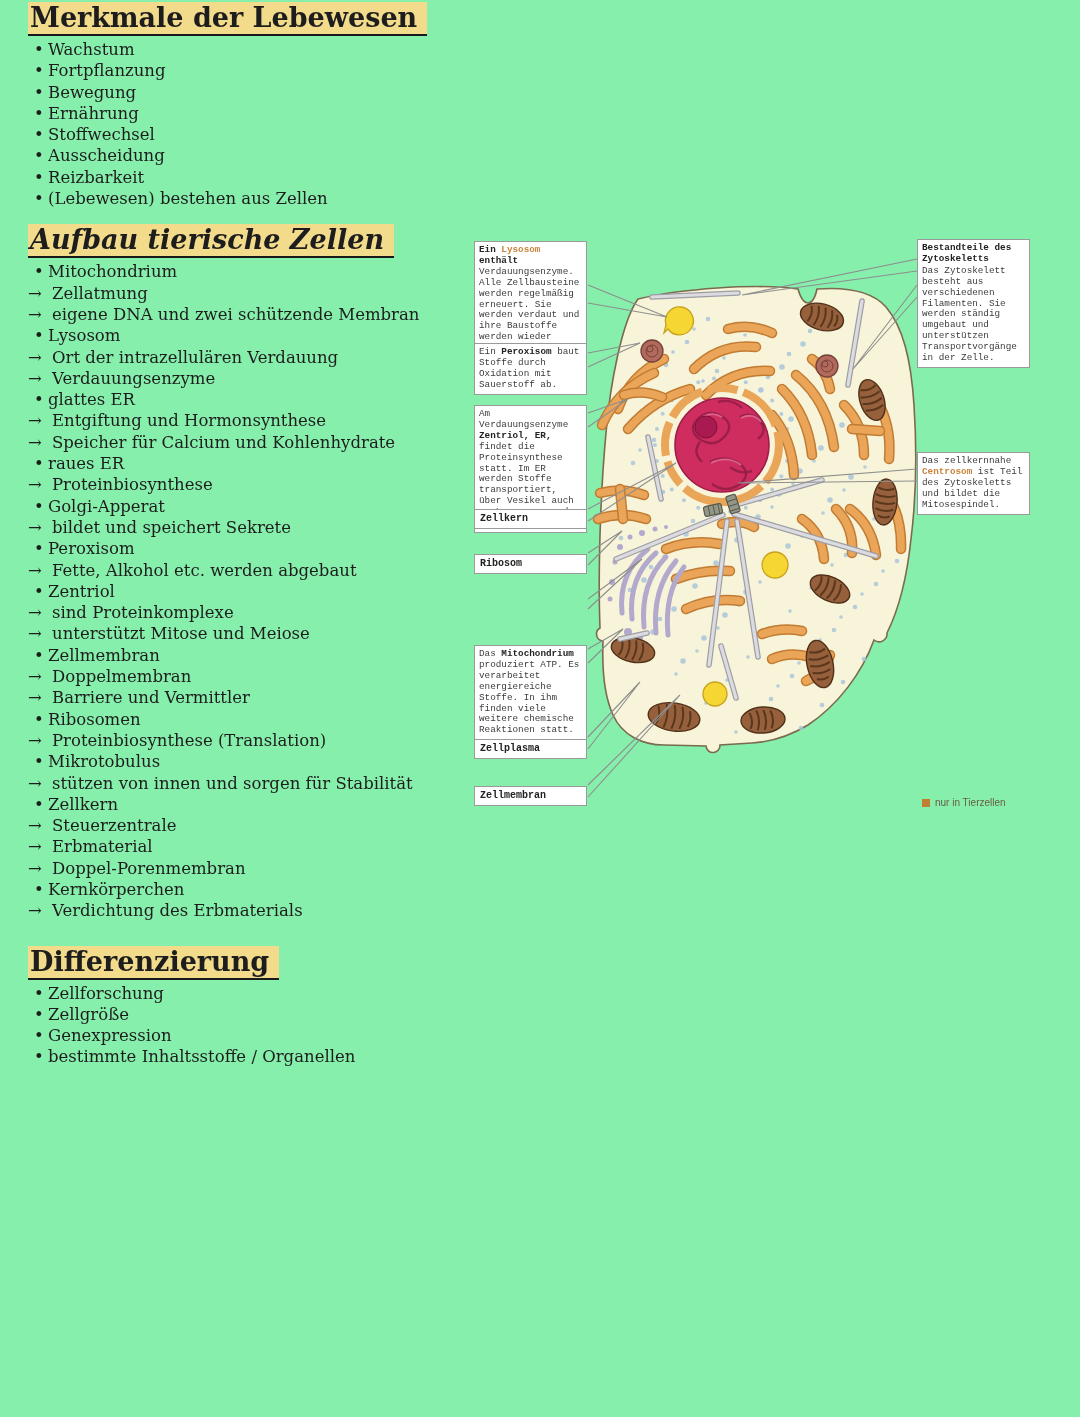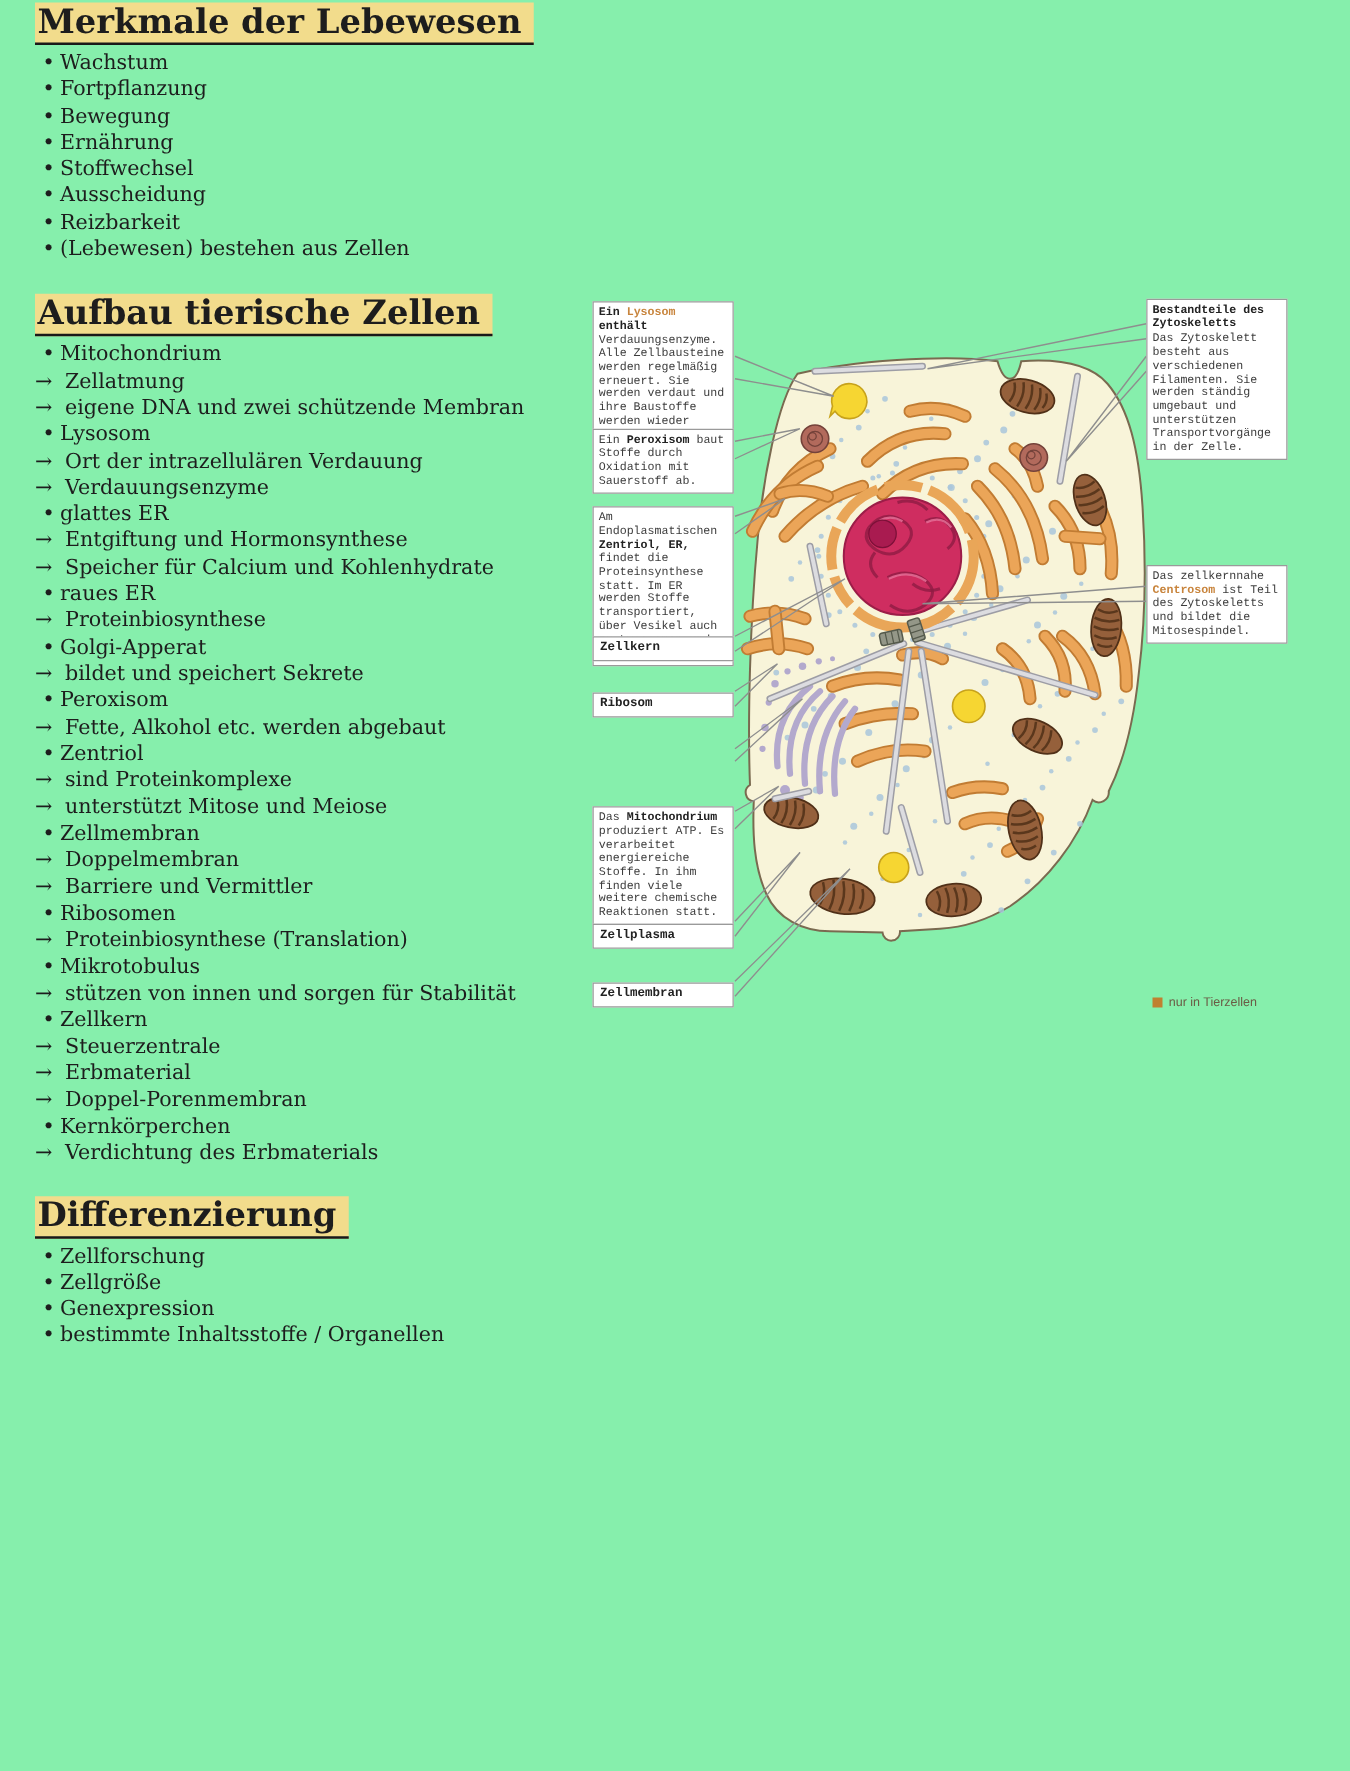--- a/index.html
+++ b/index.html
@@ -1,21 +1,21 @@
 <!DOCTYPE html>
 <html><head>
 <meta charset="utf-8">
 <style>
   html,body{margin:0;padding:0;background:#fff;}
   .page{position:relative;width:1080px;height:1417px;background:#86efac;overflow:hidden;
         font-family:"DejaVu Serif","Liberation Serif",serif;color:#1d1d1d;}
   .col{position:absolute;left:28px;top:2px;width:995px;}
   h1{margin:0;font-size:27px;font-weight:700;line-height:32px;}
   h1 .hl{background:#f2dc8c;padding:0 10px 1px 2px;border-bottom:2.5px solid #191919;}
-  .h2{margin-top:26px;}
+  .h2{margin-top:15px;font-style:italic;}
   .h3{margin-top:24px;}
   .list{margin-top:5px;}
   .row{font-size:16.5px;line-height:21.3px;white-space:nowrap;}
   .row .mk{display:inline-block;}
   .row.b .mk{width:14px;margin-left:6px;}
   .row.b .mk::before{content:"•";}
   .row.a .mk{width:24px;}
   .row.a .mk::before{content:"→";}
   .notes{margin-top:22px;width:992px;color:#b02c26;}
   .note{font-size:16.5px;line-height:23px;margin:0 0 1px 0;}
@@ -450,21 +450,21 @@
         <path class="leader" d="M118,500 L170,445 M118,512 L170,445"></path>
         <path class="leader" d="M118,548 L210,458 M118,560 L210,458"></path>
         <path class="leader" d="M447,22 L272,58 M447,34 L272,58"></path>
         <path class="leader" d="M447,48 L383,132 M447,60 L383,132"></path>
         <path class="leader" d="M447,232 L268,246 M447,244 L268,246"></path>
       </g>
     </svg>
 
     <div class="lbox" style="left:4px;top:4px;"><span class="bd">Ein </span><span class="bd or">Lysosom</span><span class="bd"> enthält</span><span> Verdauungsenzyme. Alle Zellbausteine werden regelmäßig erneuert. Sie werden verdaut und ihre Baustoffe werden wieder verwertet.</span></div>
     <div class="lbox" style="left:4px;top:106px;"><span>Ein </span><span class="bd">Peroxisom</span><span> baut Stoffe durch Oxidation mit Sauerstoff ab.</span></div>
-    <div class="lbox" style="left:4px;top:168px;"><span>Am Endoplasmatischen </span><span class="bd">Zentriol, ER,</span><span> findet die Proteinsynthese statt. Im ER werden Stoffe transportiert, über Vesikel auch zu Lysosomen und Dictyosomen.</span></div>
+    <div class="lbox" style="left:4px;top:168px;"><span>Am Verdauungsenzyme </span><span class="bd">Zentriol, ER,</span><span> findet die Proteinsynthese statt. Im ER werden Stoffe transportiert, über Vesikel auch zu Lysosomen und Dictyosomen.</span></div>
     <div class="lbox small" style="left:4px;top:272px;"><span class="bd">Zellkern</span></div>
     <div class="lbox small" style="left:4px;top:317px;"><span class="bd">Ribosom</span></div>
     <div class="lbox small" style="left:4px;top:362px;margin-top:47px;"><span class="bd">Dictyosom</span></div>
     <div class="lbox" style="left:4px;top:408px;"><span>Das </span><span class="bd">Mitochondrium</span><span> produziert ATP. Es verarbeitet energiereiche Stoffe. In ihm finden viele weitere chemische Reaktionen statt.</span></div>
     <div class="lbox small" style="left:4px;top:502px;"><span class="bd">Zellplasma</span></div>
     <div class="lbox small" style="left:4px;top:549px;"><span class="bd">Zellmembran</span></div>
     <div class="lbox" style="left:447px;top:2px;"><span class="bd blk">Bestandteile des Zytoskeletts</span><span>Das Zytoskelett besteht aus verschiedenen Filamenten. Sie werden ständig umgebaut und unterstützen Transportvorgänge in der Zelle.</span></div>
     <div class="lbox" style="left:447px;top:215px;"><span>Das zellkernnahe </span><span class="or">Centrosom</span><span> ist Teil des Zytoskeletts und bildet die Mitosespindel.</span></div>
 
     <div class="legend"><span class="sq"></span><span>nur in Tierzellen</span></div>

